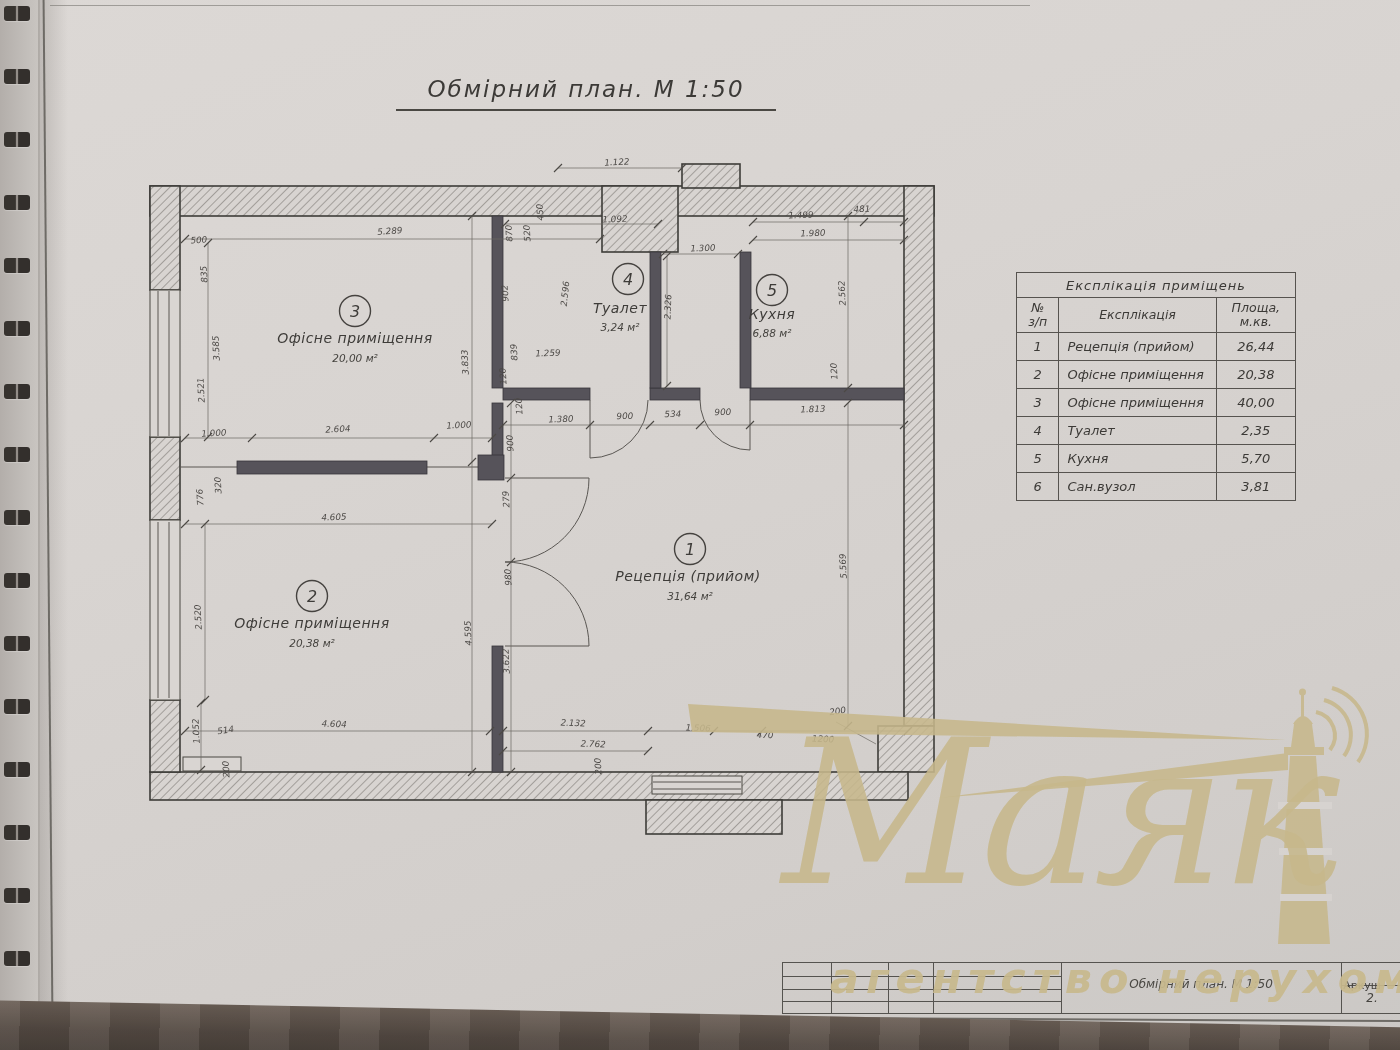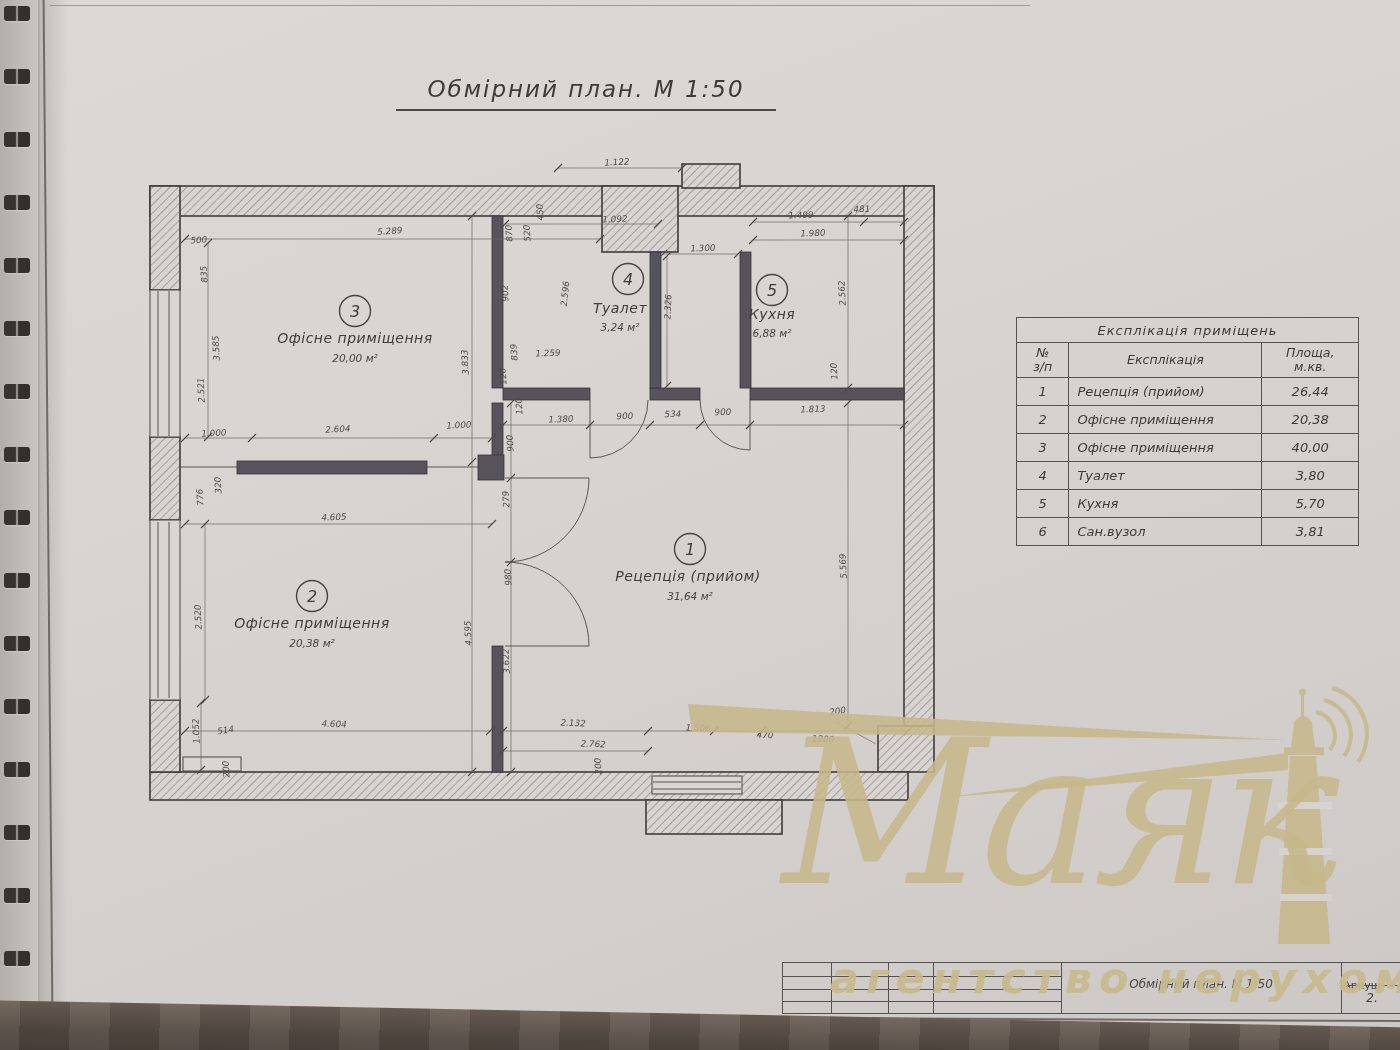--- a/index.html
+++ b/index.html
@@ -27,23 +27,23 @@
   .winbox{fill:#d9d5d2;stroke:#4a4843;stroke-width:1;}
   .thin{stroke:#5a5753;stroke-width:1;fill:none;}
   .dim-line{stroke:#6b6862;stroke-width:.7;fill:none;}
   .tick{stroke:#4c4945;stroke-width:1.1;fill:none;}
   .dim{font-size:8.8px;font-style:italic;fill:#4c4946;text-anchor:middle;}
   .roomnum{font-size:16px;font-style:italic;fill:#3e3c39;text-anchor:middle;}
   .roomname{font-size:14px;font-style:italic;fill:#3e3c39;text-anchor:middle;letter-spacing:.5px;}
   .roomarea{font-size:10.5px;font-style:italic;fill:#45433f;text-anchor:middle;}
   .roomcircle{fill:none;stroke:#45423f;stroke-width:1.4;}
   
-  .expl{position:absolute;left:1016px;top:272px;width:343px;z-index:20;
+  .expl{position:absolute;left:1016px;top:272px;width:280px;z-index:20;
     border:1.5px solid #4f4d49;border-collapse:collapse;color:#3c3a37;
-    font-style:italic;font-size:13px;margin-top:45px;}
+    font-style:italic;font-size:13px;}
   .expl td{border:1px solid #56534f;padding:0 4px;height:27px;}
   .expl .t{height:24px;text-align:center;letter-spacing:1px;}
   .expl .h{height:34px;text-align:center;white-space:pre-line;font-size:12.5px;line-height:1.1;}
   .expl .c{text-align:center;}
   .expl .n{padding-left:8px;}
   .expl .tot{height:28px;text-align:center;}
   
   .tblock{position:absolute;left:782px;top:962px;width:618px;height:50px;z-index:20;
     border:1.5px solid #55534f;border-right:none;color:#45433f;}
   .tbl-line{position:absolute;background:#55534f;}
@@ -266,21 +266,21 @@
       <td class="c">20,38</td>
     </tr>
     <tr>
       <td class="c">3</td>
       <td class="n">Офісне приміщення</td>
       <td class="c">40,00</td>
     </tr>
     <tr>
       <td class="c">4</td>
       <td class="n">Туалет</td>
-      <td class="c">3,80</td>
+      <td class="c">2,35</td>
     </tr>
     <tr>
       <td class="c">5</td>
       <td class="n">Кухня</td>
       <td class="c">5,70</td>
     </tr>
     <tr>
       <td class="c">6</td>
       <td class="n">Сан.вузол</td>
       <td class="c">3,81</td>

